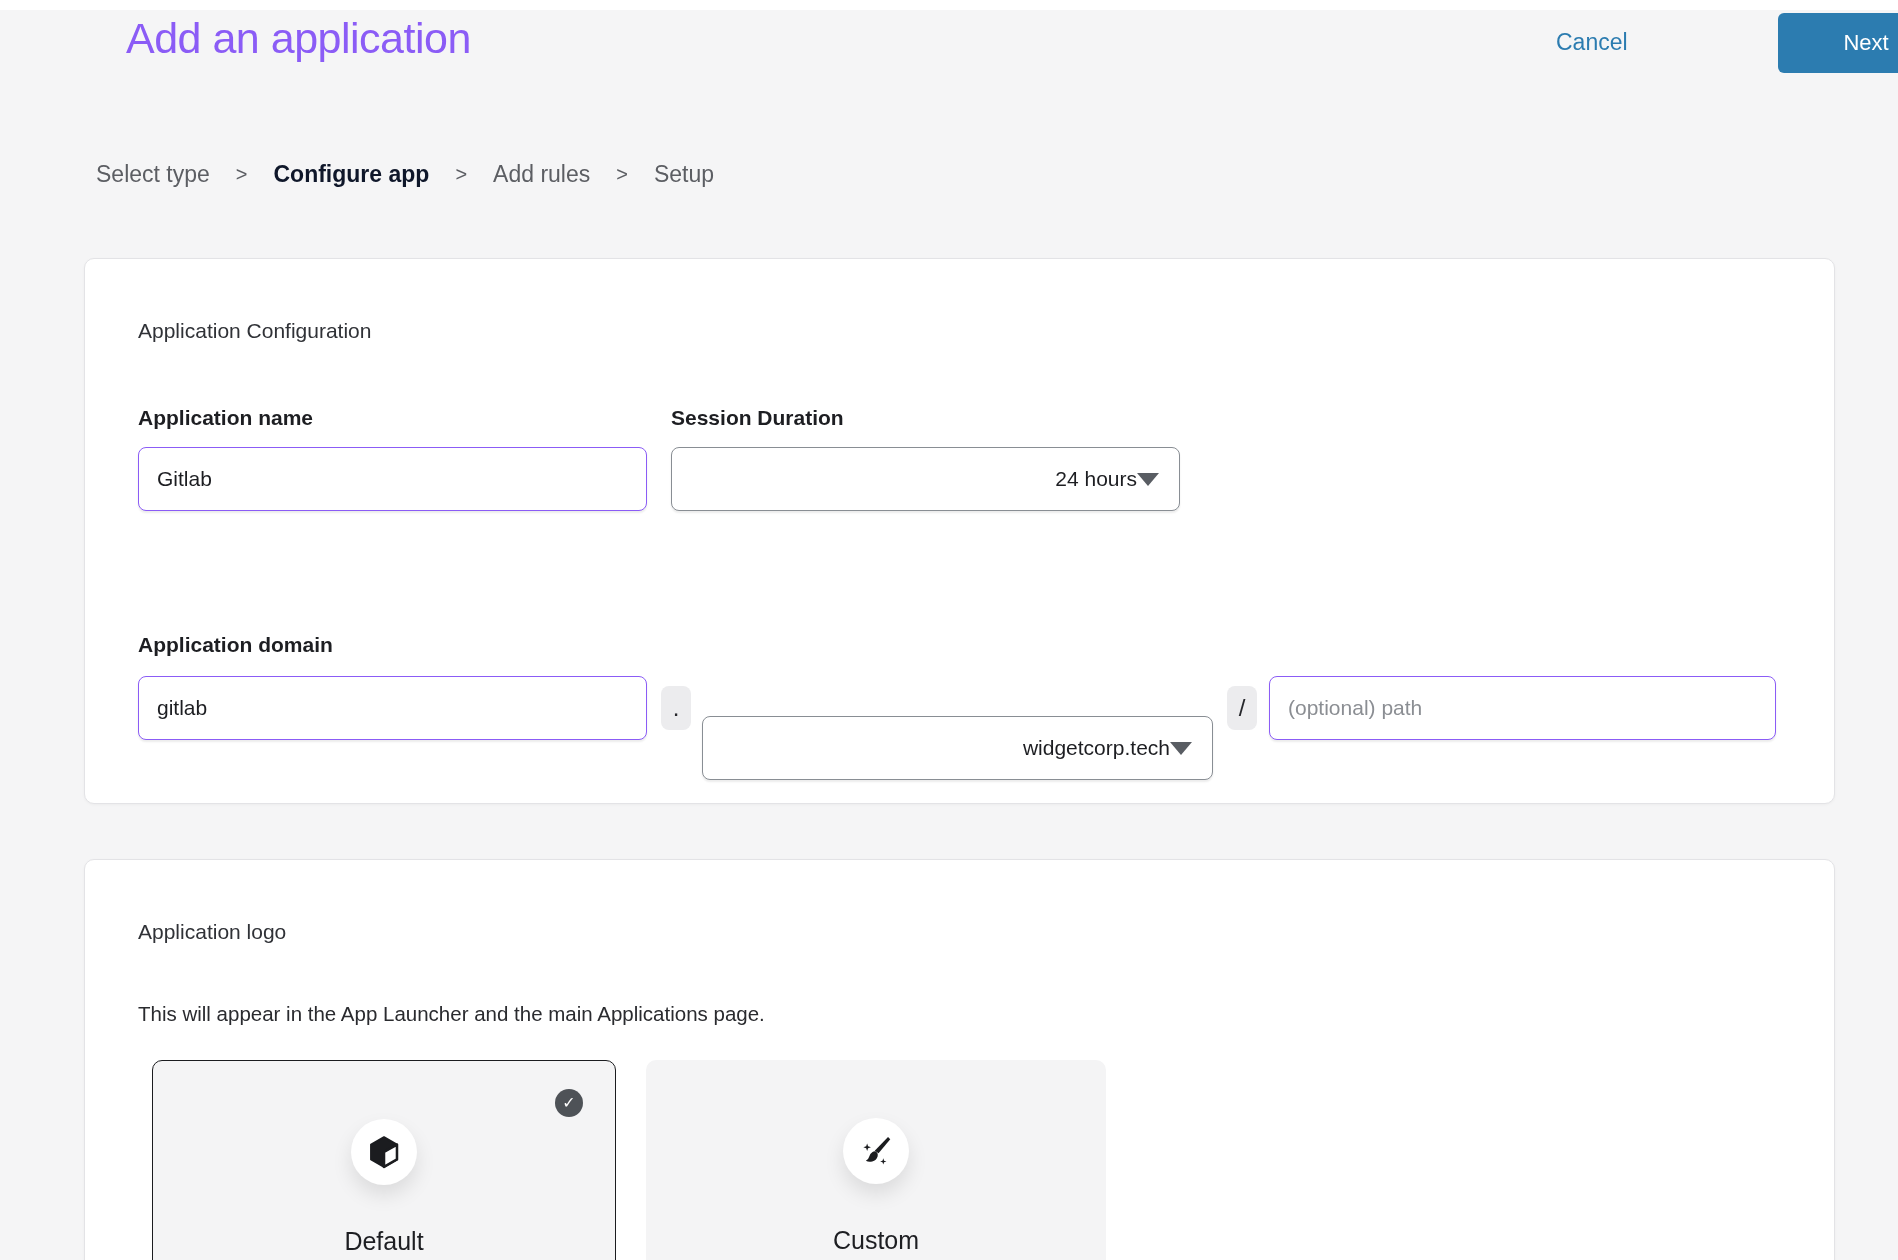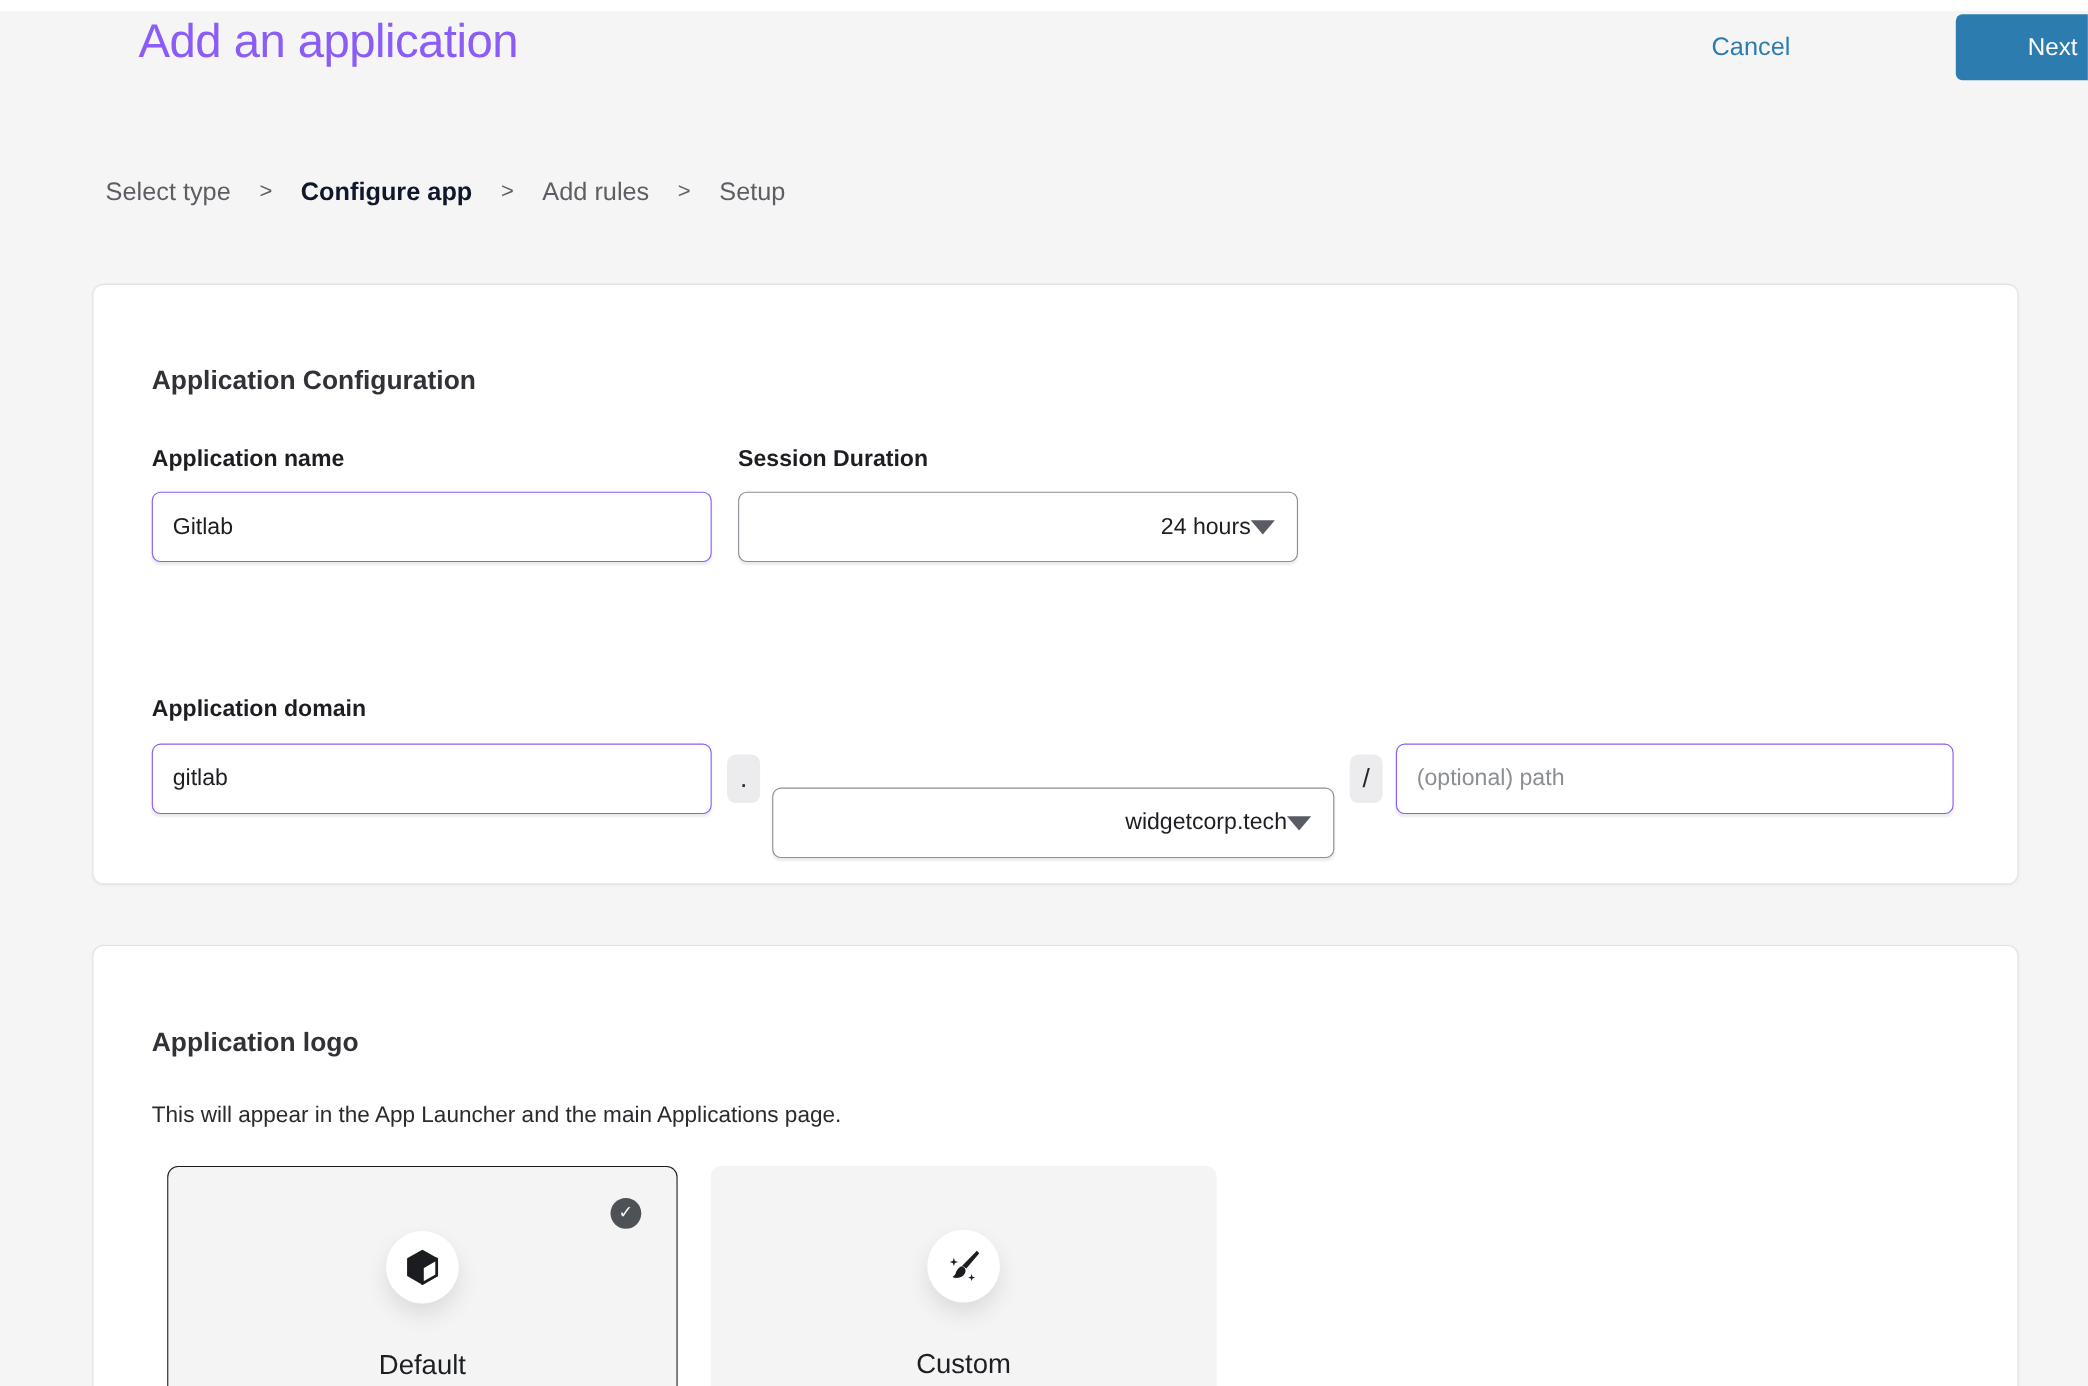--- a/index.html
+++ b/index.html
@@ -40,22 +40,22 @@
   .breadcrumb .sep { color: #5c5e63; font-size: 20px; }
   
   .card {
     position: absolute; left: 84px; width: 1751px;
     background: #ffffff; border: 1px solid #e3e3e6; border-radius: 10px;
     box-shadow: 0 1px 3px rgba(0,0,0,0.04);
   }
   .card-1 { top: 258px; height: 546px; }
   .card-2 { top: 859px; height: 520px; }
   .card h2 {
-    position: absolute; left: 53px; top: 74px;
-    font-size: 24px; font-weight: 700; color: #303237;
+    position: absolute; left: 53px; top: 60px;
+    font-size: 21px; font-weight: 400; color: #303237;
   }
   .field-label {
     position: absolute; font-size: 21px; font-weight: 700; color: #1d1e22;
   }
   .text-input {
     position: absolute; height: 64px;
     border: 1px solid #8b5cf6; border-radius: 8px; background: #fff;
     font-family: inherit; font-size: 21px; color: #1d1e22; padding: 0 18px;
     box-shadow: 0 2px 2px rgba(0,0,0,0.08);
   }

